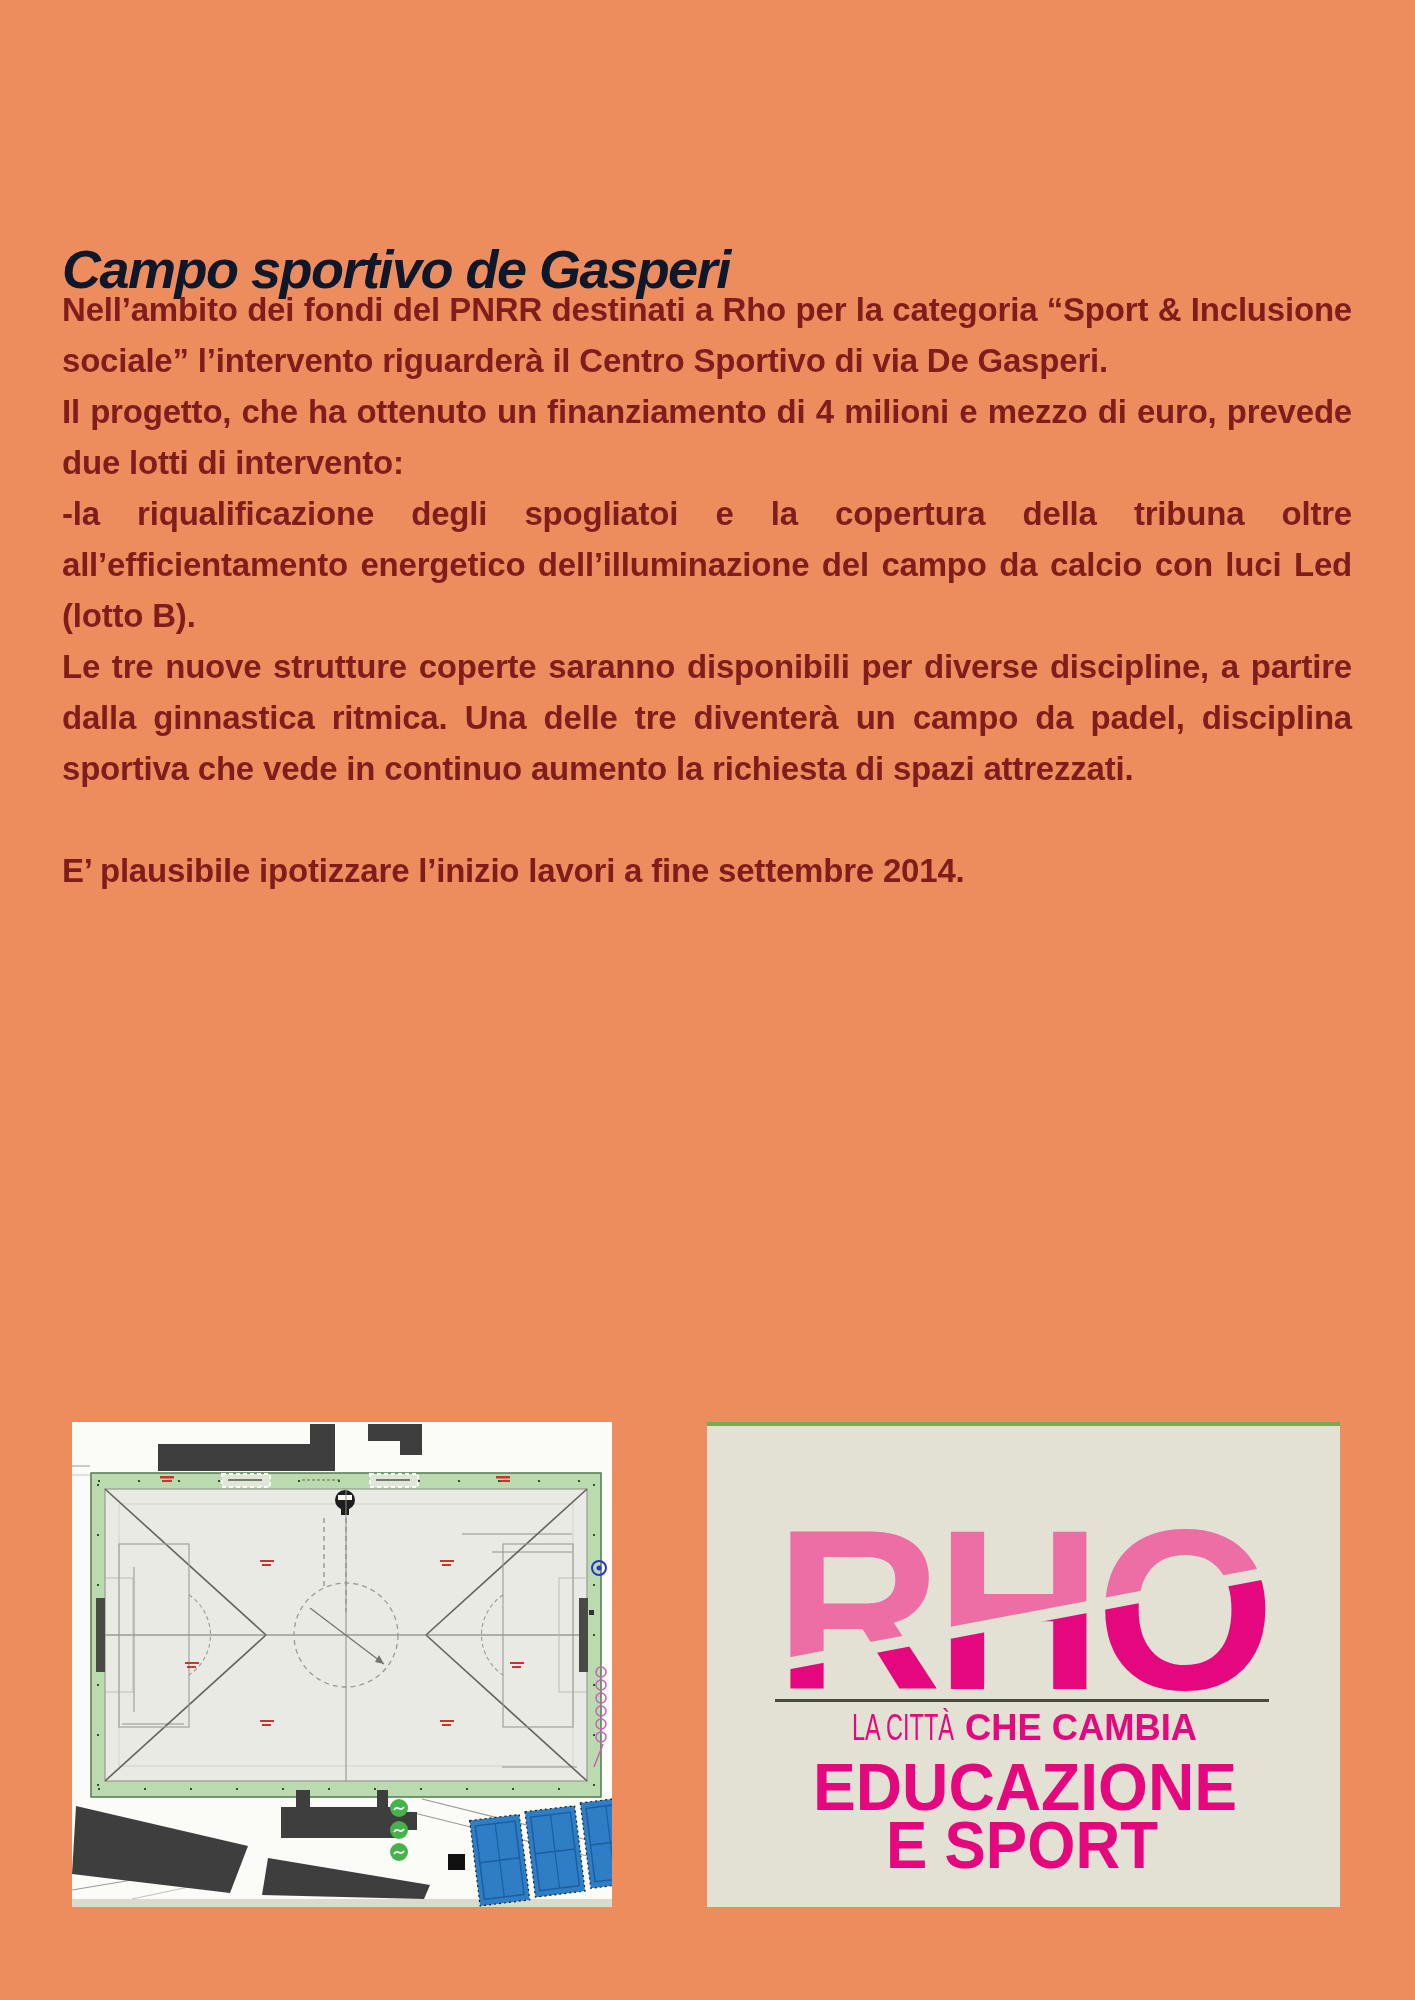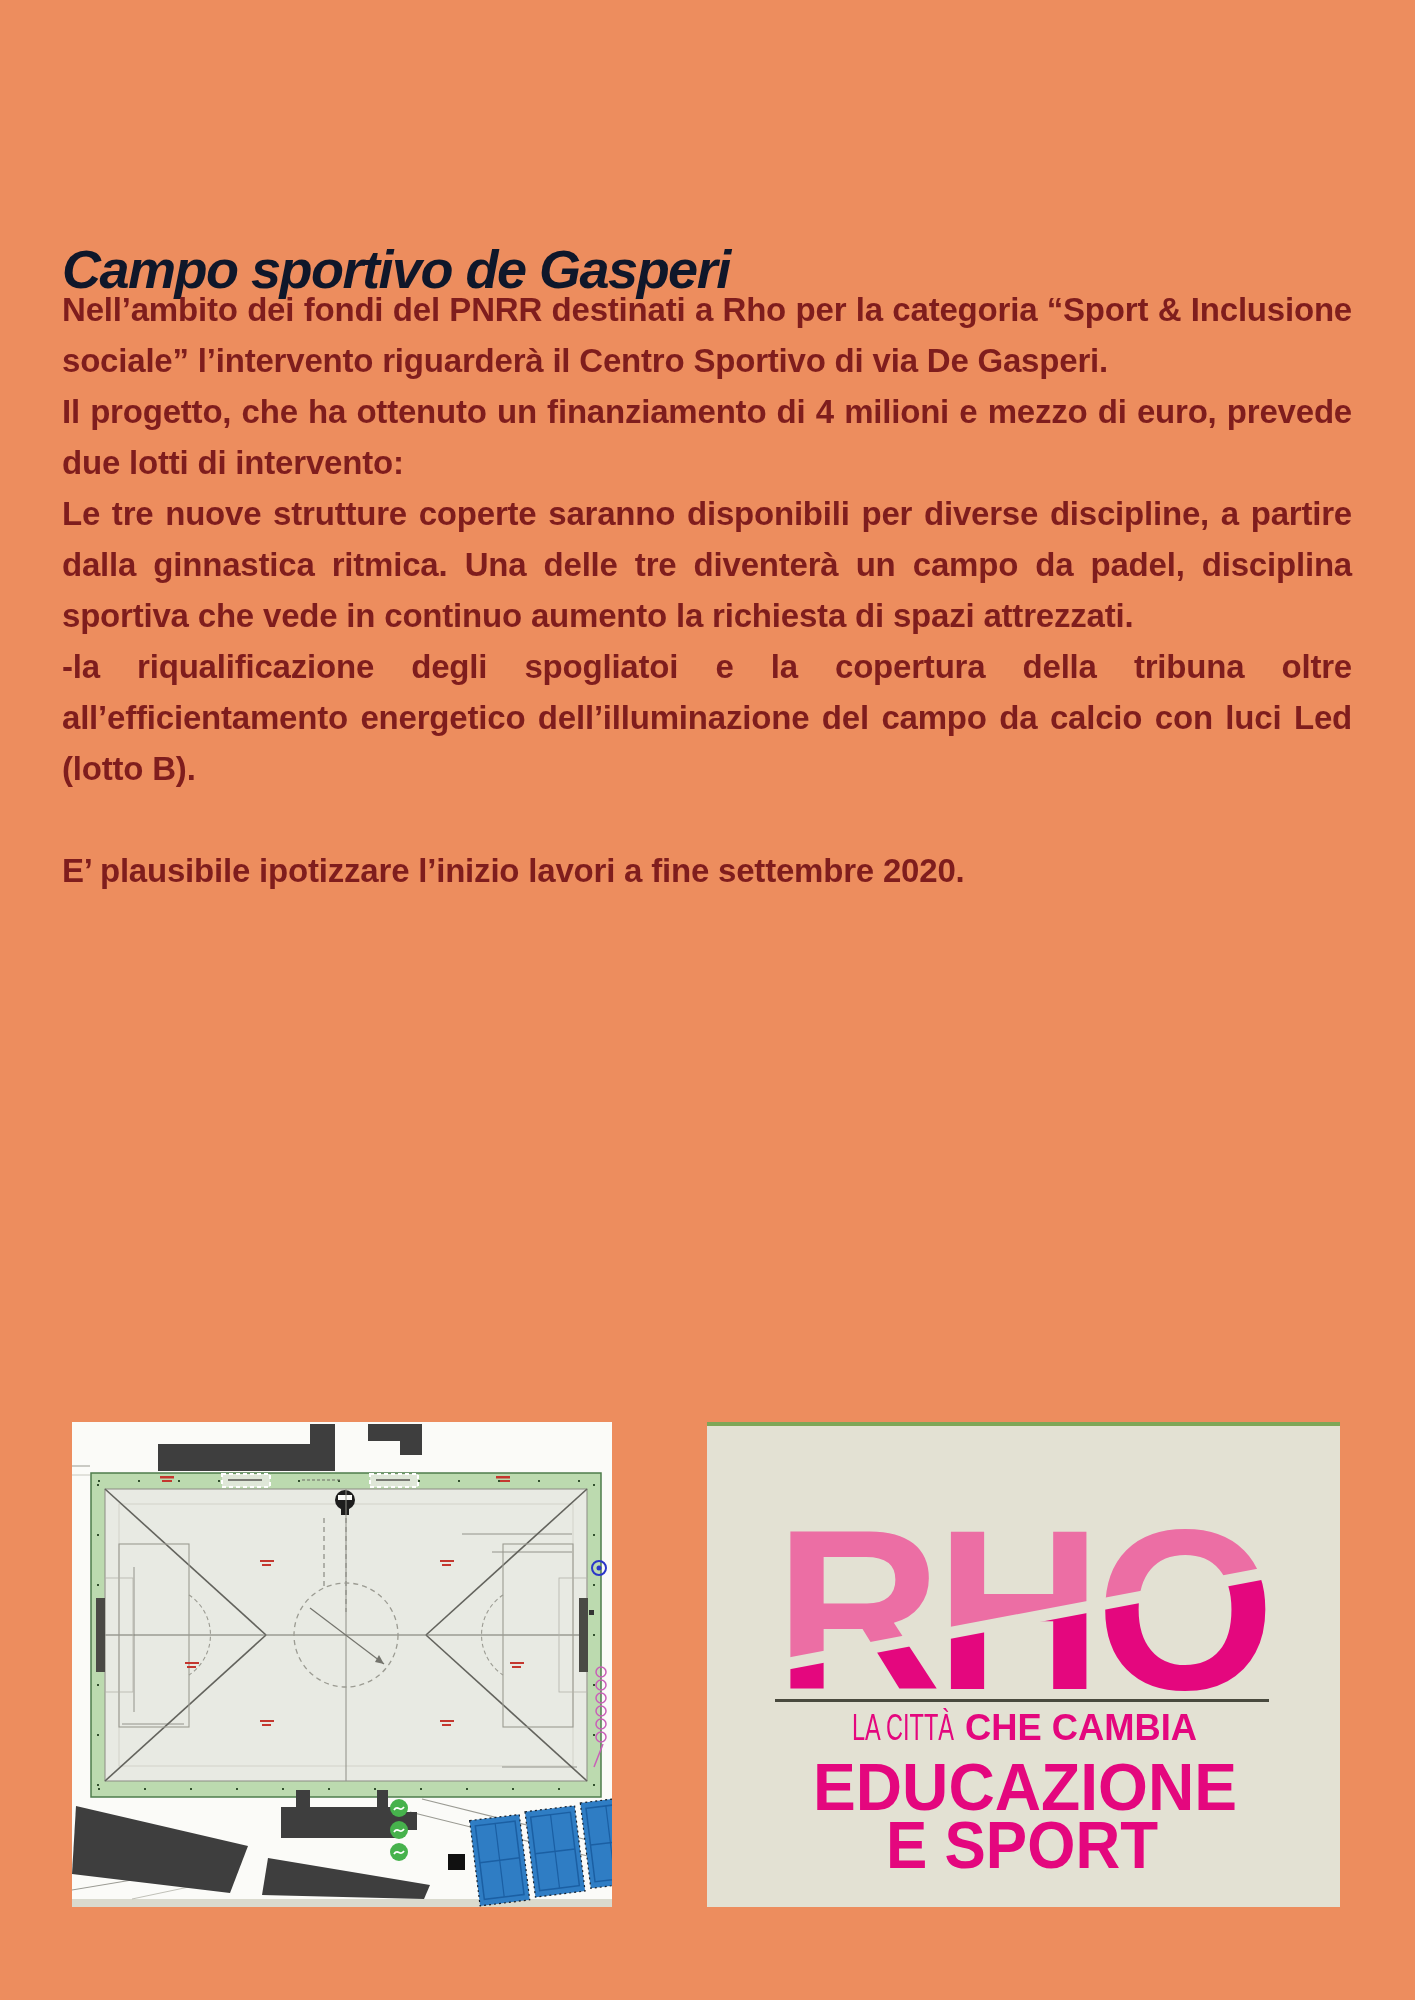--- a/index.html
+++ b/index.html
@@ -29,23 +29,23 @@
   svg{display:block;}
 </style>
 </head>
 <body>
 
 <h1 class="page-title">Campo sportivo de Gasperi</h1>
 
 <div class="body-text">
   <p>Nell’ambito dei fondi del PNRR destinati a Rho per la categoria “Sport &amp; Inclusione sociale” l’intervento riguarderà il Centro Sportivo di via De Gasperi.</p>
   <p>Il progetto, che ha ottenuto un finanziamento di 4 milioni e mezzo di euro, prevede due lotti di intervento:</p>
+  <p>-la riqualificazione degli spogliatoi e la copertura della tribuna oltre all’efficientamento energetico dell’illuminazione del campo da calcio con luci Led (lotto B).</p>
   <p>Le tre nuove strutture coperte saranno disponibili per diverse discipline, a partire dalla ginnastica ritmica. Una delle tre diventerà un campo da padel, disciplina sportiva che vede in continuo aumento la richiesta di spazi attrezzati.</p>
-  <p>-la riqualificazione degli spogliatoi e la copertura della tribuna oltre all’efficientamento energetico dell’illuminazione del campo da calcio con luci Led (lotto B).</p>
-  <p class="closing">E’ plausibile ipotizzare l’inizio lavori a fine settembre 2020.</p>
+  <p class="closing">E’ plausibile ipotizzare l’inizio lavori a fine settembre 2014.</p>
 </div>
 
 <div class="site-plan">
 <svg viewBox="0 0 540 485" width="540" height="485">
   <rect x="0" y="0" width="540" height="485" fill="#FBFBF8"></rect>
   <rect x="0" y="477" width="540" height="8" fill="#DADACE"></rect>
 
   <line x1="0" y1="44" x2="18" y2="44" stroke="#ABABA2" stroke-width="1.2"></line>
   <line x1="0" y1="53" x2="18" y2="53" stroke="#C8C8BF" stroke-width="1"></line>
 

